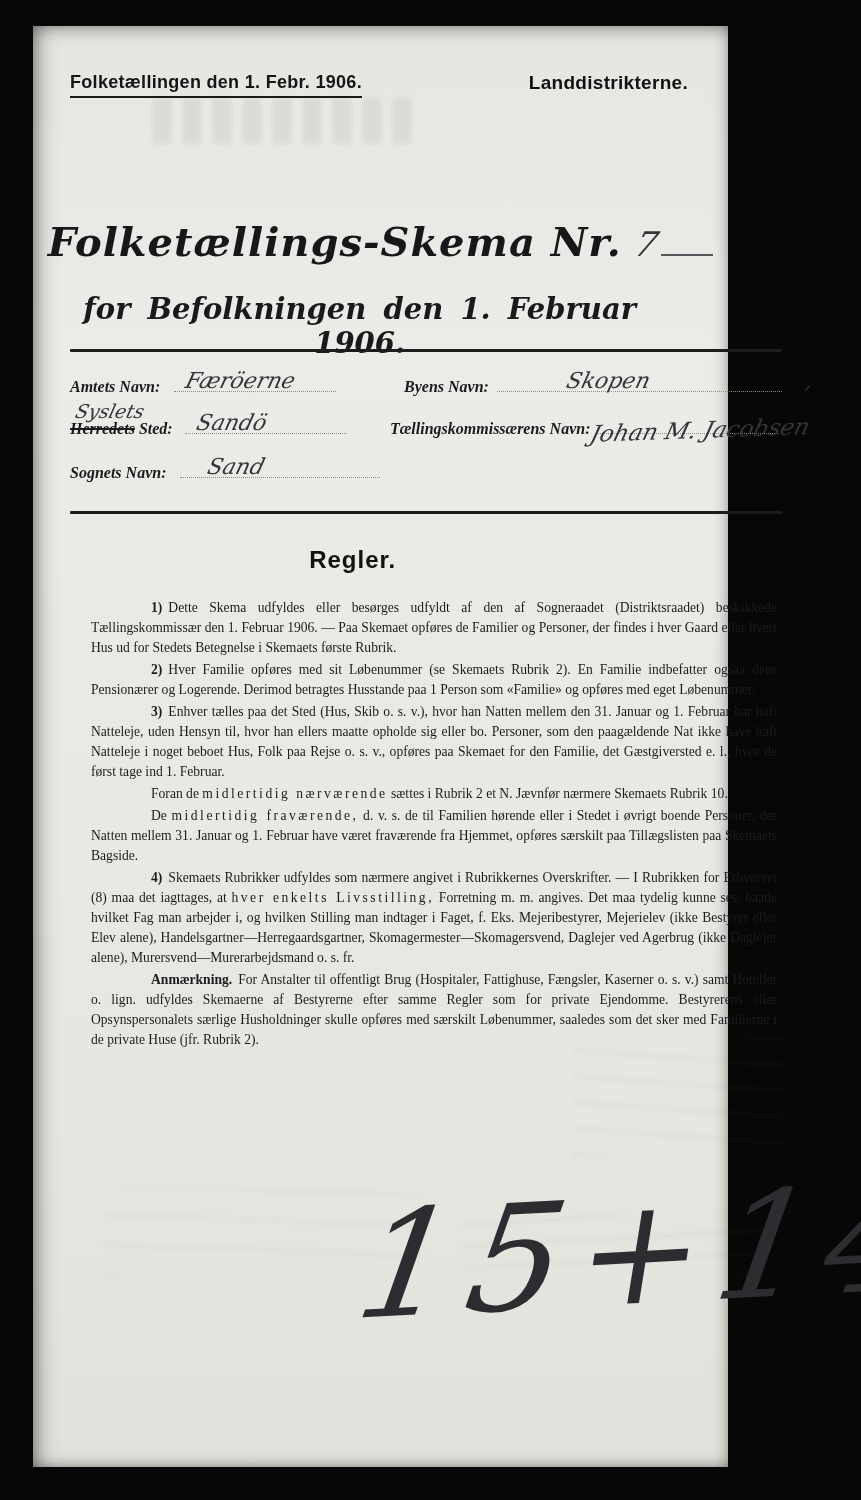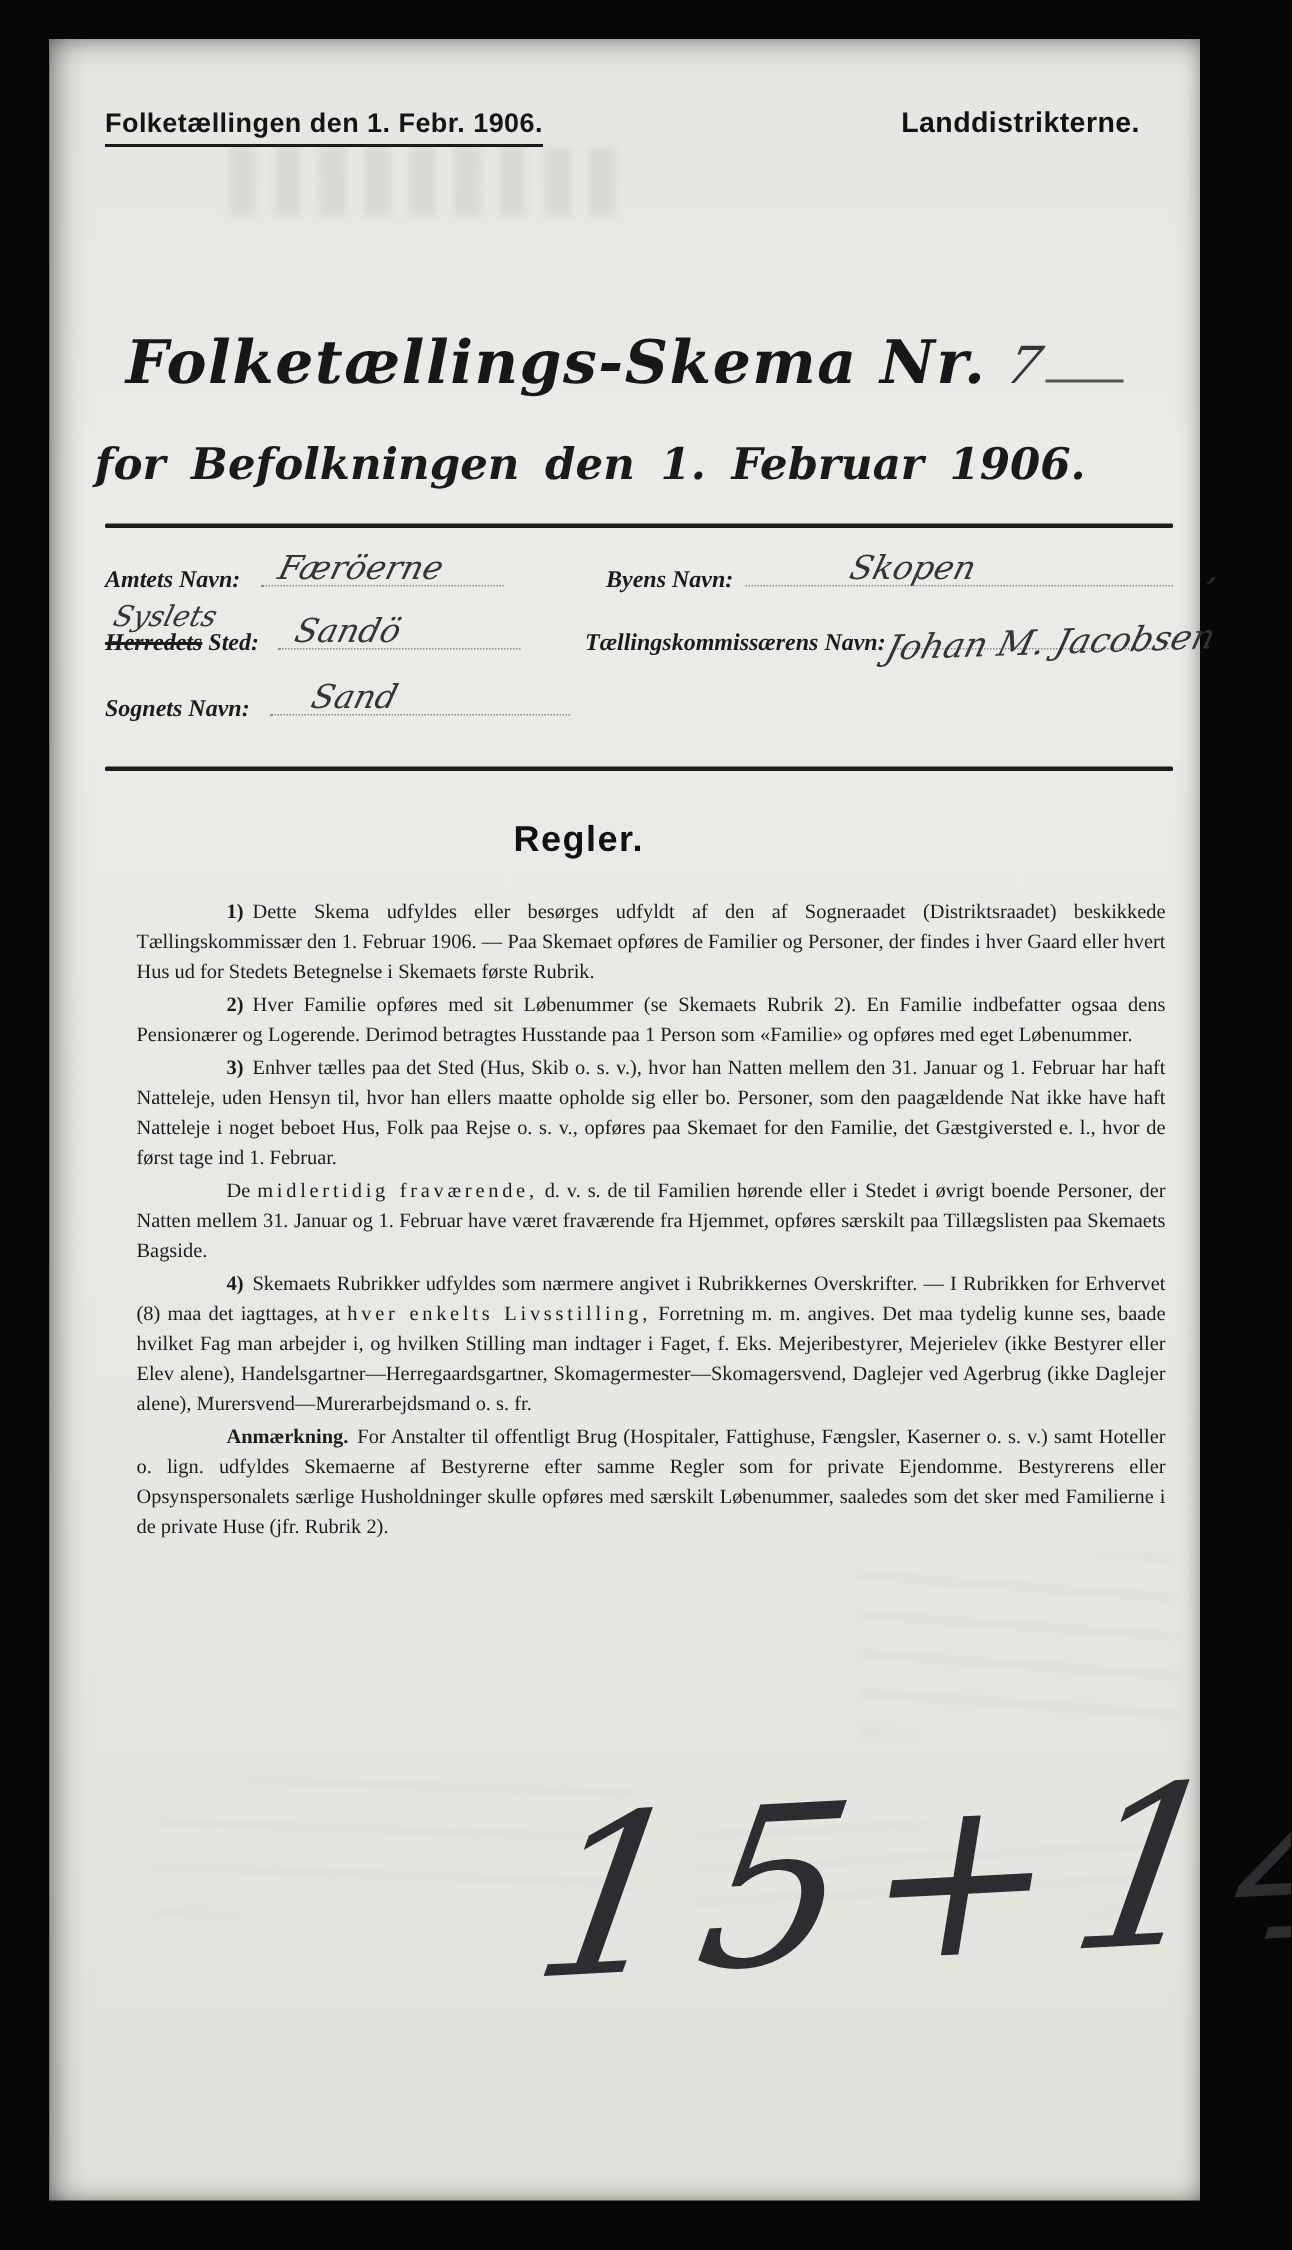--- a/index.html
+++ b/index.html
@@ -1,19 +1,19 @@
 <!DOCTYPE html>
 <html><head>
 <meta charset="utf-8">
 <style>
   html,body{margin:0;padding:0;background:#000;}
   #canvas{position:relative;width:861px;height:1500px;background:#070707;overflow:hidden;
           font-family:"Liberation Serif",serif;}
   
-  #paper{position:absolute;left:33px;top:26px;width:767px;height:1441px;
+  #paper{position:absolute;left:33px;top:26px;width:695px;height:1441px;
          background:linear-gradient(180deg,#e6e5e1 0%,#ecebe7 22%,#e9e8e3 55%,#e6e4df 85%,#e2e0da 100%);
          box-shadow:inset 14px 0 22px -12px rgba(0,0,0,0.5),
                     inset -10px 0 18px -12px rgba(0,0,0,0.35),
                     inset 0 12px 20px -12px rgba(0,0,0,0.4),
                     inset 0 -10px 18px -12px rgba(0,0,0,0.35);}
   .abs{position:absolute;}
   
   .hdr-left{left:37px;top:46px;font-family:"Liberation Sans",sans-serif;font-weight:bold;
             font-size:18px;color:#151515;letter-spacing:0.3px;border-bottom:2px solid #1a1a1a;
             padding-bottom:3px;}
@@ -136,20 +136,21 @@
     <span class="abs hand stray-mark">’</span>
 
     <div class="abs rule rule2"></div>
 
     <div class="abs regler-h">Regler.</div>
 
     <div class="abs rules-body">
       <p class="rule-p"><span class="lead">1)</span><span>Dette Skema udfyldes eller besørges udfyldt af den af Sogneraadet (Distriktsraadet) beskikkede Tællingskommissær den 1. Februar 1906. — Paa Skemaet opføres de Familier og Personer, der findes i hver Gaard eller hvert Hus ud for Stedets Betegnelse i Skemaets første Rubrik.</span><span class="sp"></span><span></span></p>
       <p class="rule-p"><span class="lead">2)</span><span>Hver Familie opføres med sit Løbenummer (se Skemaets Rubrik 2). En Familie indbefatter ogsaa dens Pensionærer og Logerende. Derimod betragtes Husstande paa 1 Person som «Familie» og opføres med eget Løbenummer.</span><span class="sp"></span><span></span></p>
       <p class="rule-p"><span class="lead">3)</span><span>Enhver tælles paa det Sted (Hus, Skib o. s. v.), hvor han Natten mellem den 31. Januar og 1. Februar har haft Natteleje, uden Hensyn til, hvor han ellers maatte opholde sig eller bo. Personer, som den paagældende Nat ikke have haft Natteleje i noget beboet Hus, Folk paa Rejse o. s. v., opføres paa Skemaet for den Familie, det Gæstgiversted e. l., hvor de først tage ind 1. Februar.</span><span class="sp"></span><span></span></p>
+      <p class="rule-p"><span class="lead"></span><span>Foran de </span><span class="sp">midlertidig nærværende</span><span> sættes i Rubrik 2 et N. Jævnfør nærmere Skemaets Rubrik 10.</span></p>
       <p class="rule-p"><span class="lead"></span><span>De </span><span class="sp">midlertidig fraværende,</span><span> d. v. s. de til Familien hørende eller i Stedet i øvrigt boende Personer, der Natten mellem 31. Januar og 1. Februar have været fraværende fra Hjemmet, opføres særskilt paa Tillægslisten paa Skemaets Bagside.</span></p>
       <p class="rule-p"><span class="lead">4)</span><span>Skemaets Rubrikker udfyldes som nærmere angivet i Rubrikkernes Overskrifter. — I Rubrikken for Erhvervet (8) maa det iagttages, at </span><span class="sp">hver enkelts Livsstilling,</span><span> Forretning m. m. angives. Det maa tydelig kunne ses, baade hvilket Fag man arbejder i, og hvilken Stilling man indtager i Faget, f. Eks. Mejeribestyrer, Mejerielev (ikke Bestyrer eller Elev alene), Handelsgartner—Herregaardsgartner, Skomagermester—Skomagersvend, Daglejer ved Agerbrug (ikke Daglejer alene), Murersvend—Murerarbejdsmand o. s. fr.</span></p>
       <p class="rule-p"><span class="lead">Anmærkning.</span><span>For Anstalter til offentligt Brug (Hospitaler, Fattighuse, Fængsler, Kaserner o. s. v.) samt Hoteller o. lign. udfyldes Skemaerne af Bestyrerne efter samme Regler som for private Ejendomme. Bestyrerens eller Opsynspersonalets særlige Husholdninger skulle opføres med særskilt Løbenummer, saaledes som det sker med Familierne i de private Huse (jfr. Rubrik 2).</span><span class="sp"></span><span></span></p>
     </div>
 
     <div class="abs total hand">15+14</div>
 
   </div>
 </div>
 

